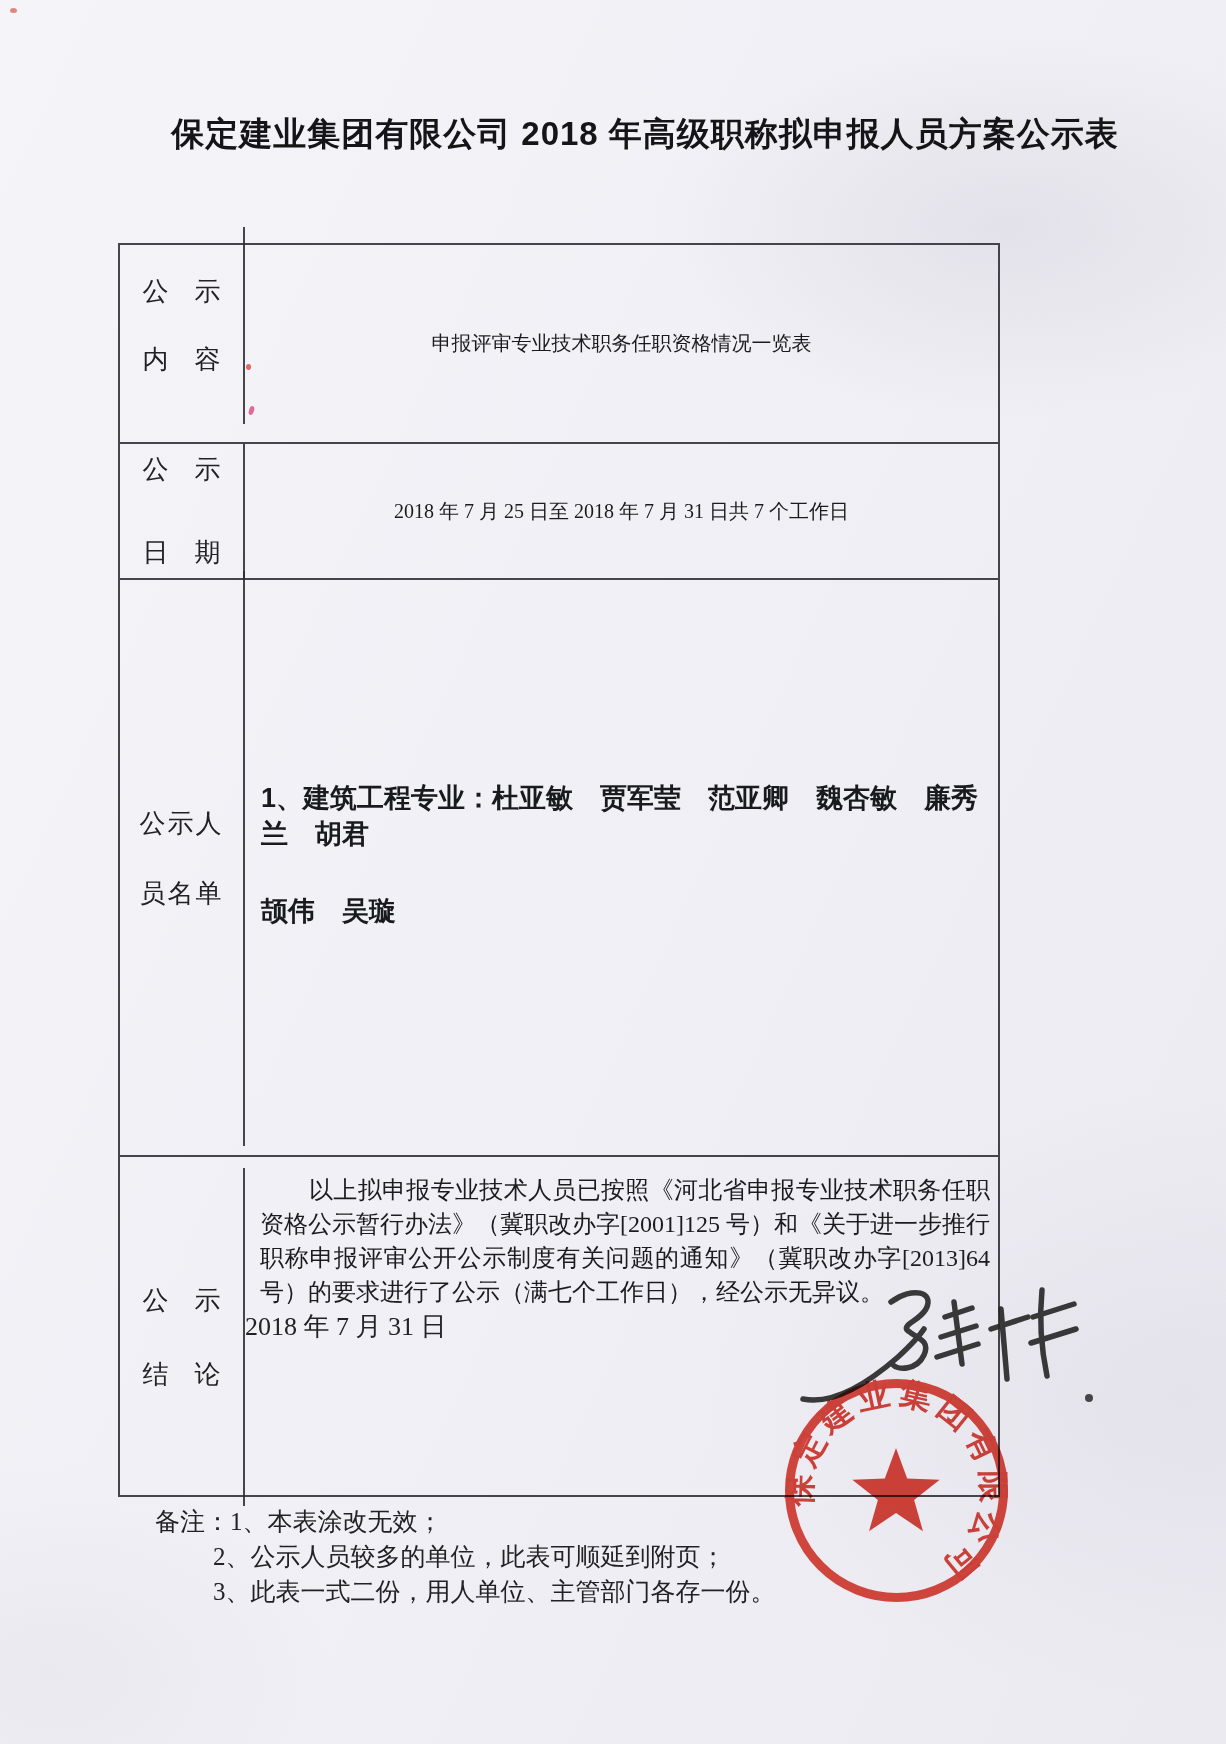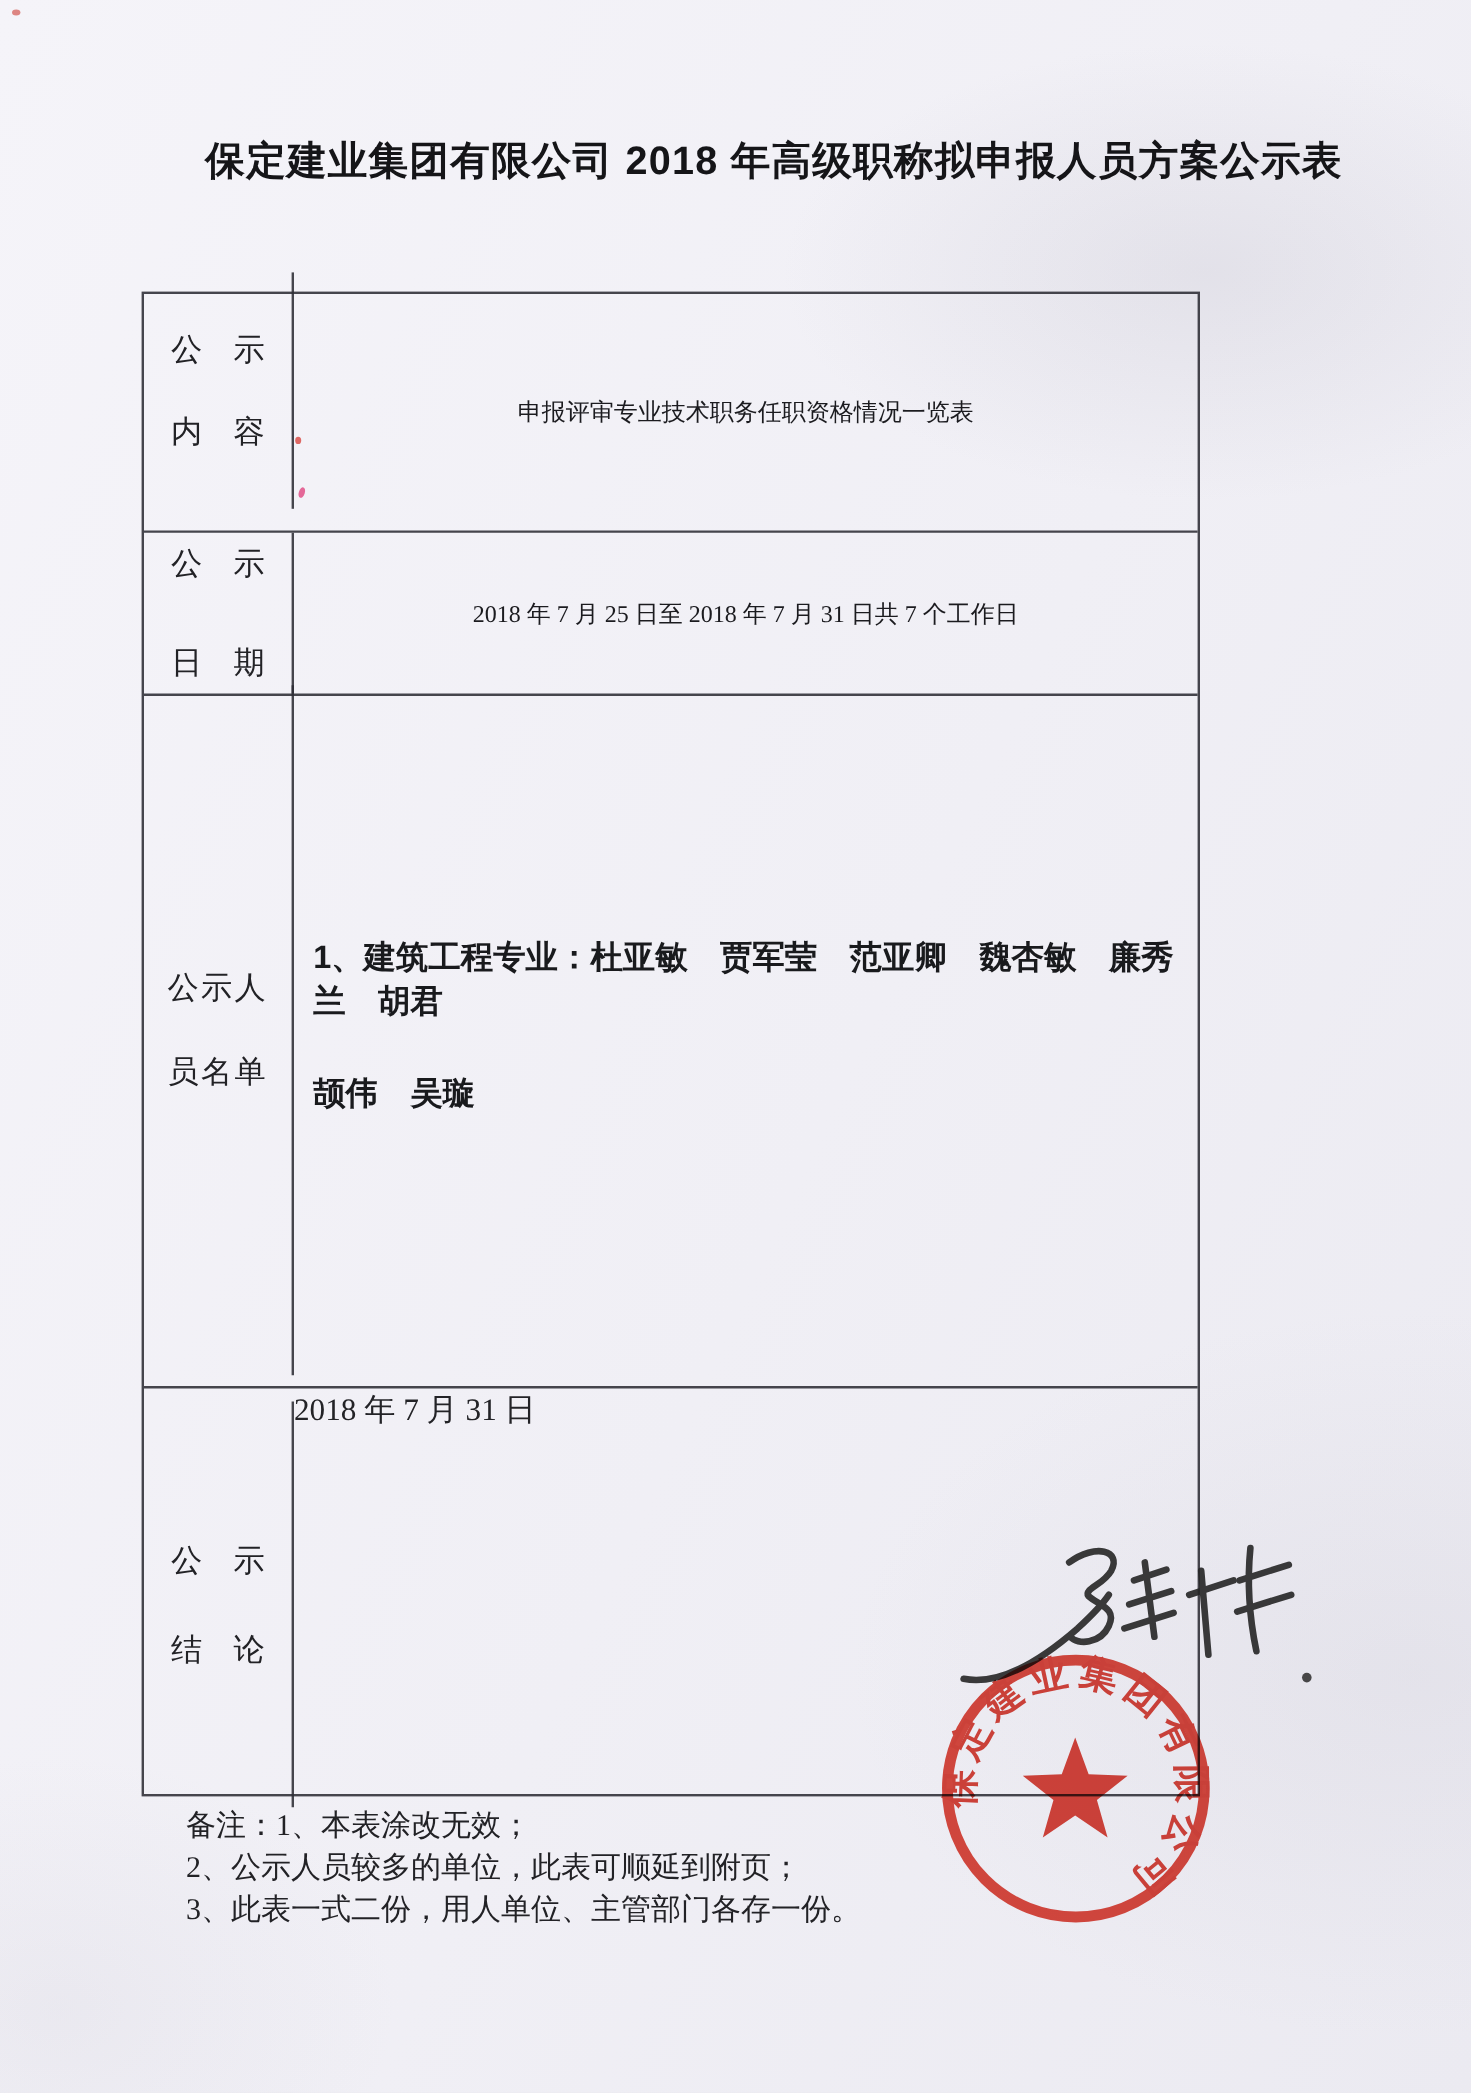--- a/index.html
+++ b/index.html
@@ -68,21 +68,21 @@
     text-align:justify; text-indent:49px;
     color:#1c1c20;
   }
   .sign-date{ left:742px; top:1216px; font-size:26px; white-space:nowrap; color:#232327; }
   
   .notes{
     position:absolute; left:155px; top:1504px;
     font-size:25px; line-height:35px; color:#222226;
     white-space:nowrap;
   }
-  .notes .indent{ }
+  .notes .indent{ margin-left:58px; }
   
   .signature-svg{ position:absolute; left:795px; top:1278px; width:312px; height:160px; }
   .stamp-svg{
     position:absolute; left:777px; top:1369px; width:240px; height:240px;
     mix-blend-mode:multiply; opacity:.92;
   }
   .stamp-text{
     font-family:"Liberation Sans","DejaVu Sans",sans-serif;
     font-weight:bold; font-size:32px; letter-spacing:6px;
   }
@@ -139,20 +139,21 @@
         </div>
       </div>
     </div>
 
     <div class="row r4">
       <div class="label-cell">
         <span>公　示</span>
         <span>结　论</span>
       </div>
       <div class="content-cell">
+        <p class="conclusion-par">以上拟申报专业技术人员已按照《河北省申报专业技术职务任职资格公示暂行办法》（冀职改办字[2001]125 号）和《关于进一步推行职称申报评审公开公示制度有关问题的通知》（冀职改办字[2013]64 号）的要求进行了公示（满七个工作日），经公示无异议。</p>
         
         
         <span class="sign-date">2018 年 7 月 31 日</span>
       </div>
     </div>
   </div>
 
   <svg class="signature-svg" viewBox="0 0 312 160">
     <g fill="none" stroke="#262626" stroke-width="5.5" stroke-linecap="round" opacity=".9">
       <path d="M96,24 C118,8 140,14 131,31 C124,43 108,46 112,52 C121,60 136,62 129,77 C122,92 103,93 97,86"></path>

